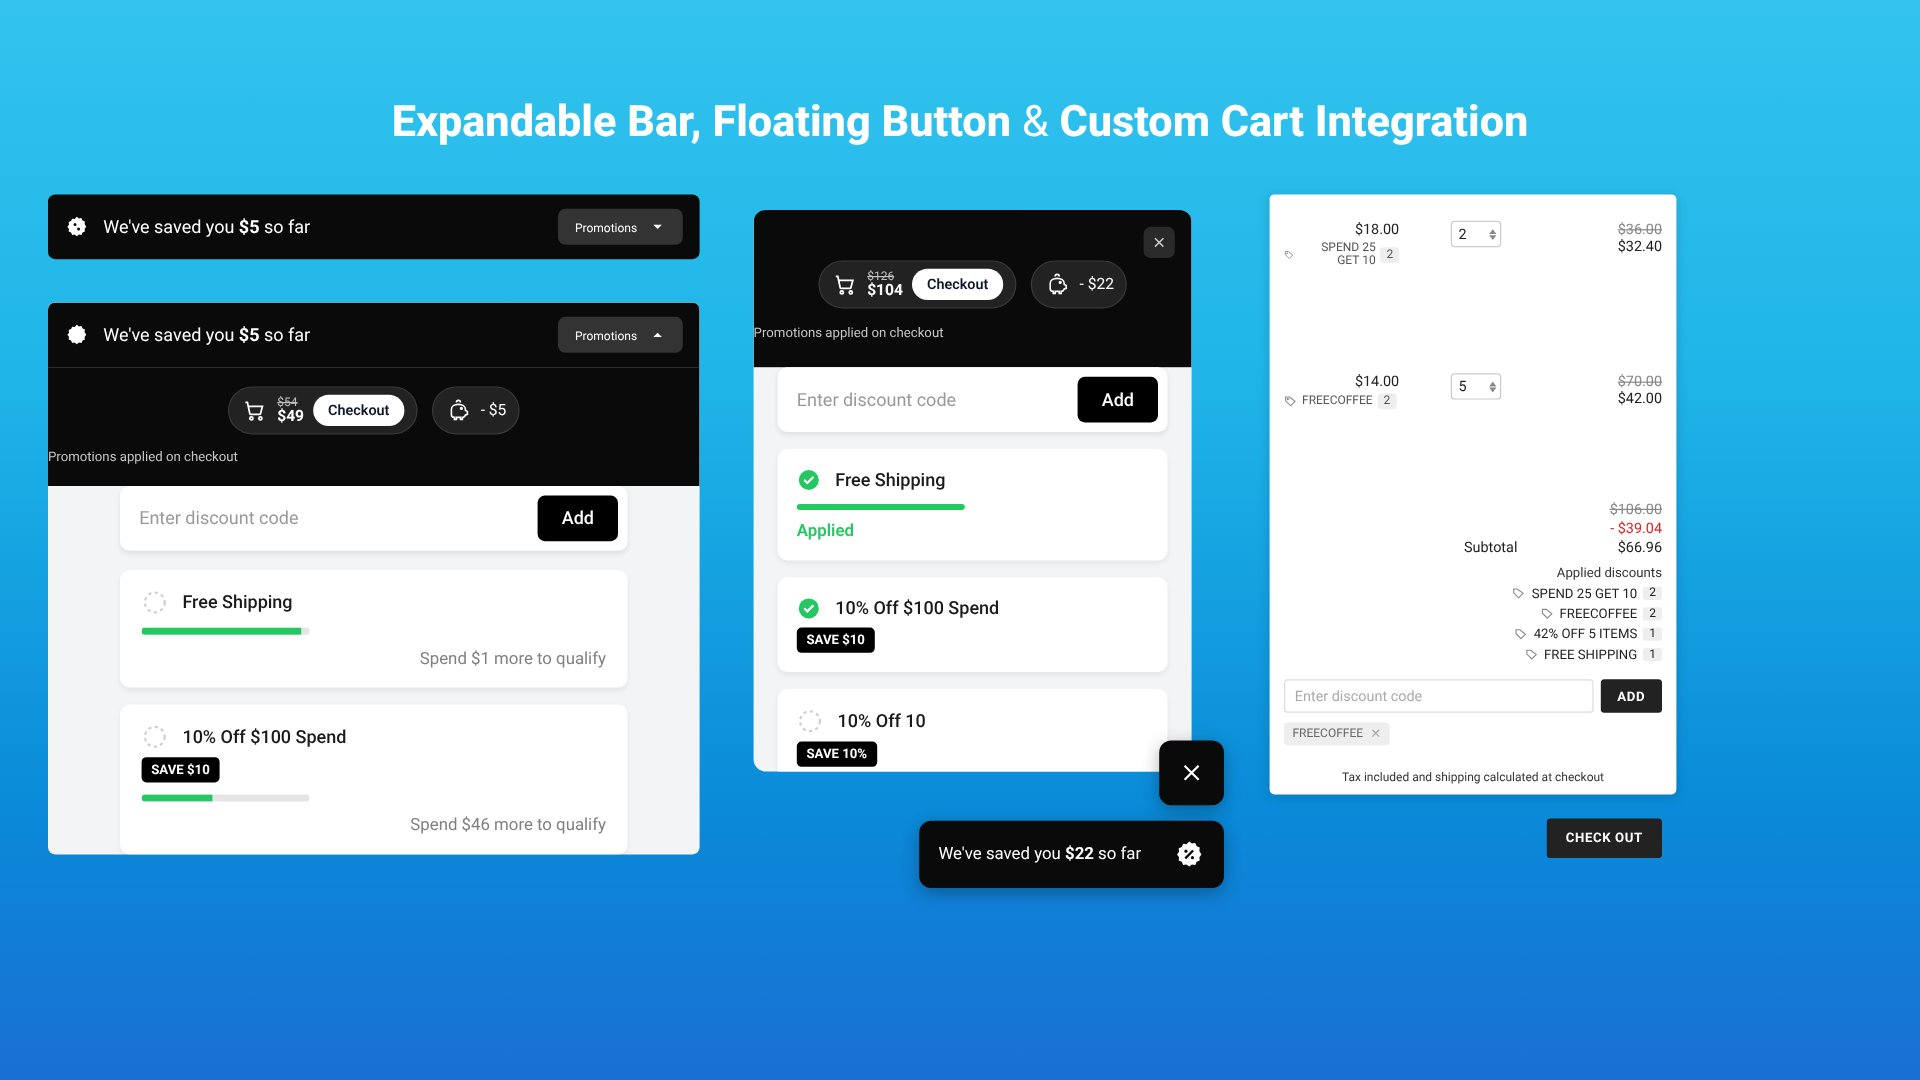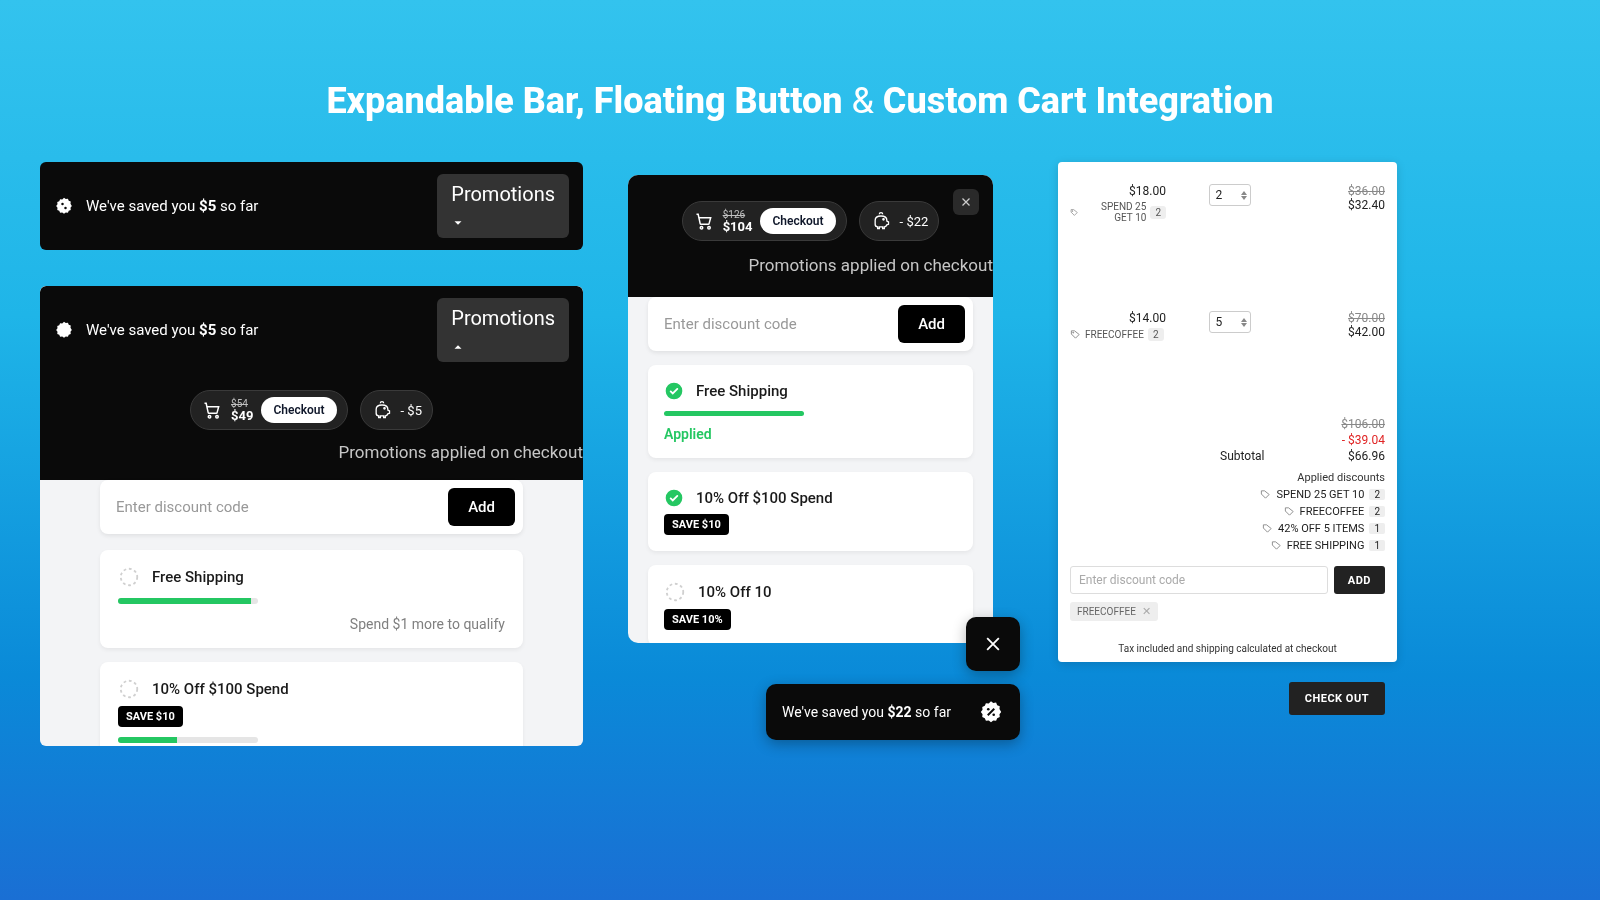--- a/index.html
+++ b/index.html
@@ -17,39 +17,39 @@
 .bar {
   background: #0a0a0a; color: #fff; border-radius: 6px;
   display: flex; align-items: center; padding: 12px 14px;
   font-size: 15px; gap: 12px;
 }
 .bar .badge-icon { width: 20px; height: 20px; flex-shrink: 0; }
 .bar .msg { flex: 1; }
 .bar .msg .amt { font-weight: 700; }
 .pill {
   background: #333; border-radius: 6px; padding: 8px 14px;
-  display: flex; align-items: flex-start; gap: 10px; font-size: 20px; flex-direction: column;
+  display: flex; align-items: flex-end; gap: 10px; font-size: 10px;
 }
 .chev { width: 14px; height: 14px; }
 
 .expanded-wrap { margin-top: 36px; background: #f3f4f6; border-radius: 6px; overflow: hidden; height: 460px; }
 .expanded-wrap .bar { border-radius: 6px 6px 0 0; }
 .dark-body { background: #0a0a0a; padding: 16px 0 18px; }
 .row-center { display: flex; justify-content: center; gap: 12px; }
 .mini-pill {
   background: #222; border: 1px solid #3a3a3a; border-radius: 999px;
   display: flex; align-items: center; gap: 8px; padding: 6px 10px;
 }
 .cart-icon, .piggy-icon { width: 22px; height: 20px; }
 .mini-pill .stack { display: flex; flex-direction: column; line-height: 1; }
 .mini-pill .old { font-size: 10px; text-decoration: line-through; color: #c0c0c0; }
 .mini-pill .new { font-size: 13px; font-weight: 700; color: #fff; }
 .mini-pill .co { background: #fff; color: #0f172a; font-size: 12px; font-weight: 600; border-radius: 999px; padding: 6px 12px; }
 .mini-pill .neg { font-size: 13px; color: #fff; }
-.applied-text { text-align: right; color: #c6c6c6; font-size: 17px; margin-top: 12px; }
+.applied-text { text-align: left; color: #c6c6c6; font-size: 11px; margin-top: 12px; }
 
 .input-card {
   background: #fff; border-radius: 8px; margin: -24px 60px 0; position: relative; top: 24px;
   display: flex; padding: 8px; box-shadow: 0 2px 4px rgba(0,0,0,0.08);
 }
 .input-card input {
   flex: 1; border: none; outline: none; font-size: 15px; padding: 10px 8px;
 }
 .input-card input::placeholder { color: #999; }
 .input-card .add-btn {
@@ -74,21 +74,21 @@
 .qualify { font-size: 14px; color: #808080; margin-top: 12px; text-align: right; }
 
 
 .p2 { position: absolute; left: 628px; top: 175px; width: 365px; background: #f3f4f6; border-radius: 10px; overflow: hidden; height: 468px; }
 .p2-dark { background: #0a0a0a; color: #fff; padding: 18px 0 22px; position: relative; }
 .p2-title { text-align: center; font-size: 19px; font-weight: 500; }
 .p2-close {
   position: absolute; right: 14px; top: 14px; width: 26px; height: 26px;
   background: #2a2a2a; border-radius: 6px; display: flex; align-items: center; justify-content: center;
 }
-.p2 .row-center { margin-top: 8px; }
+.p2 .row-center { margin-top: 24px; }
 .p2 .applied-text { margin-top: 14px; }
 .p2 .input-card { margin: -28px 20px 0; top: 28px; }
 .p2 .promo-card { margin: 14px 20px 0; padding: 16px; }
 .p2 .promo-card.first { margin-top: 42px; }
 .check-icon { width: 20px; height: 20px; flex-shrink: 0; }
 .full-bar { height: 5px; background: #24c762; border-radius: 3px; margin-top: 10px; width: 140px; }
 .applied-green { color: #24c762; font-weight: 600; font-size: 14px; margin-top: 10px; }
 
 .close-float {
   position: absolute; left: 966px; top: 617px; width: 54px; height: 54px;

